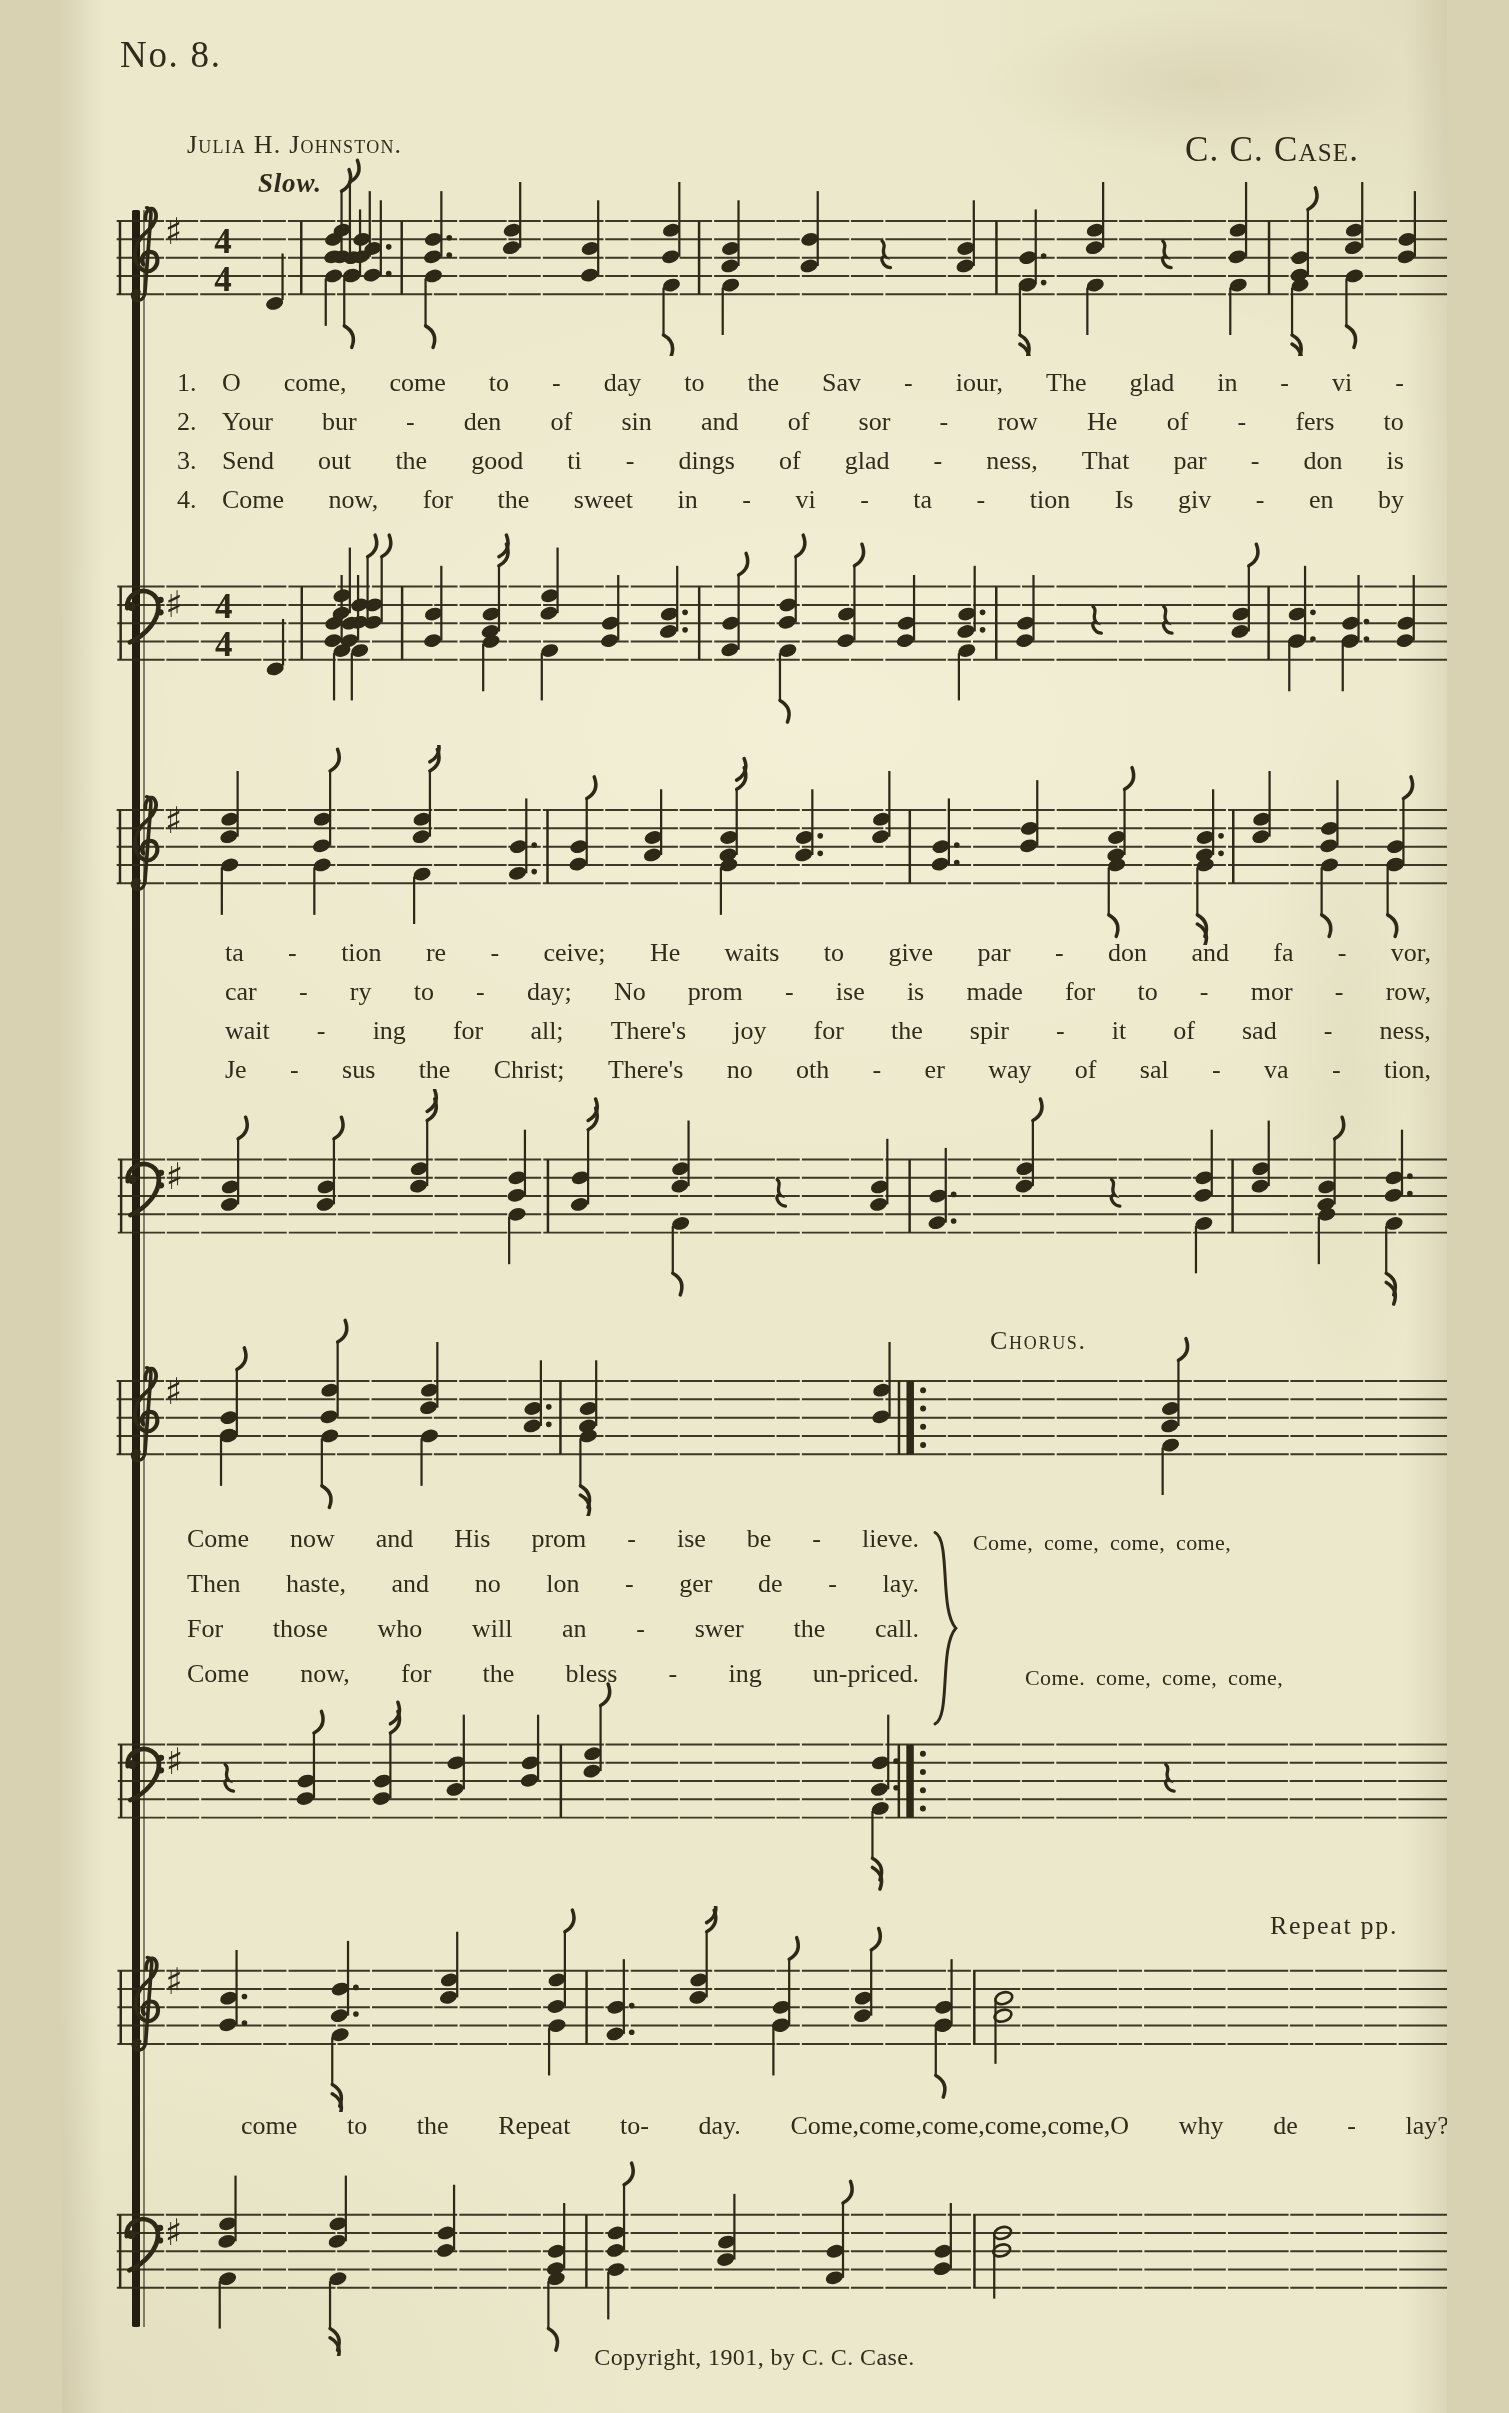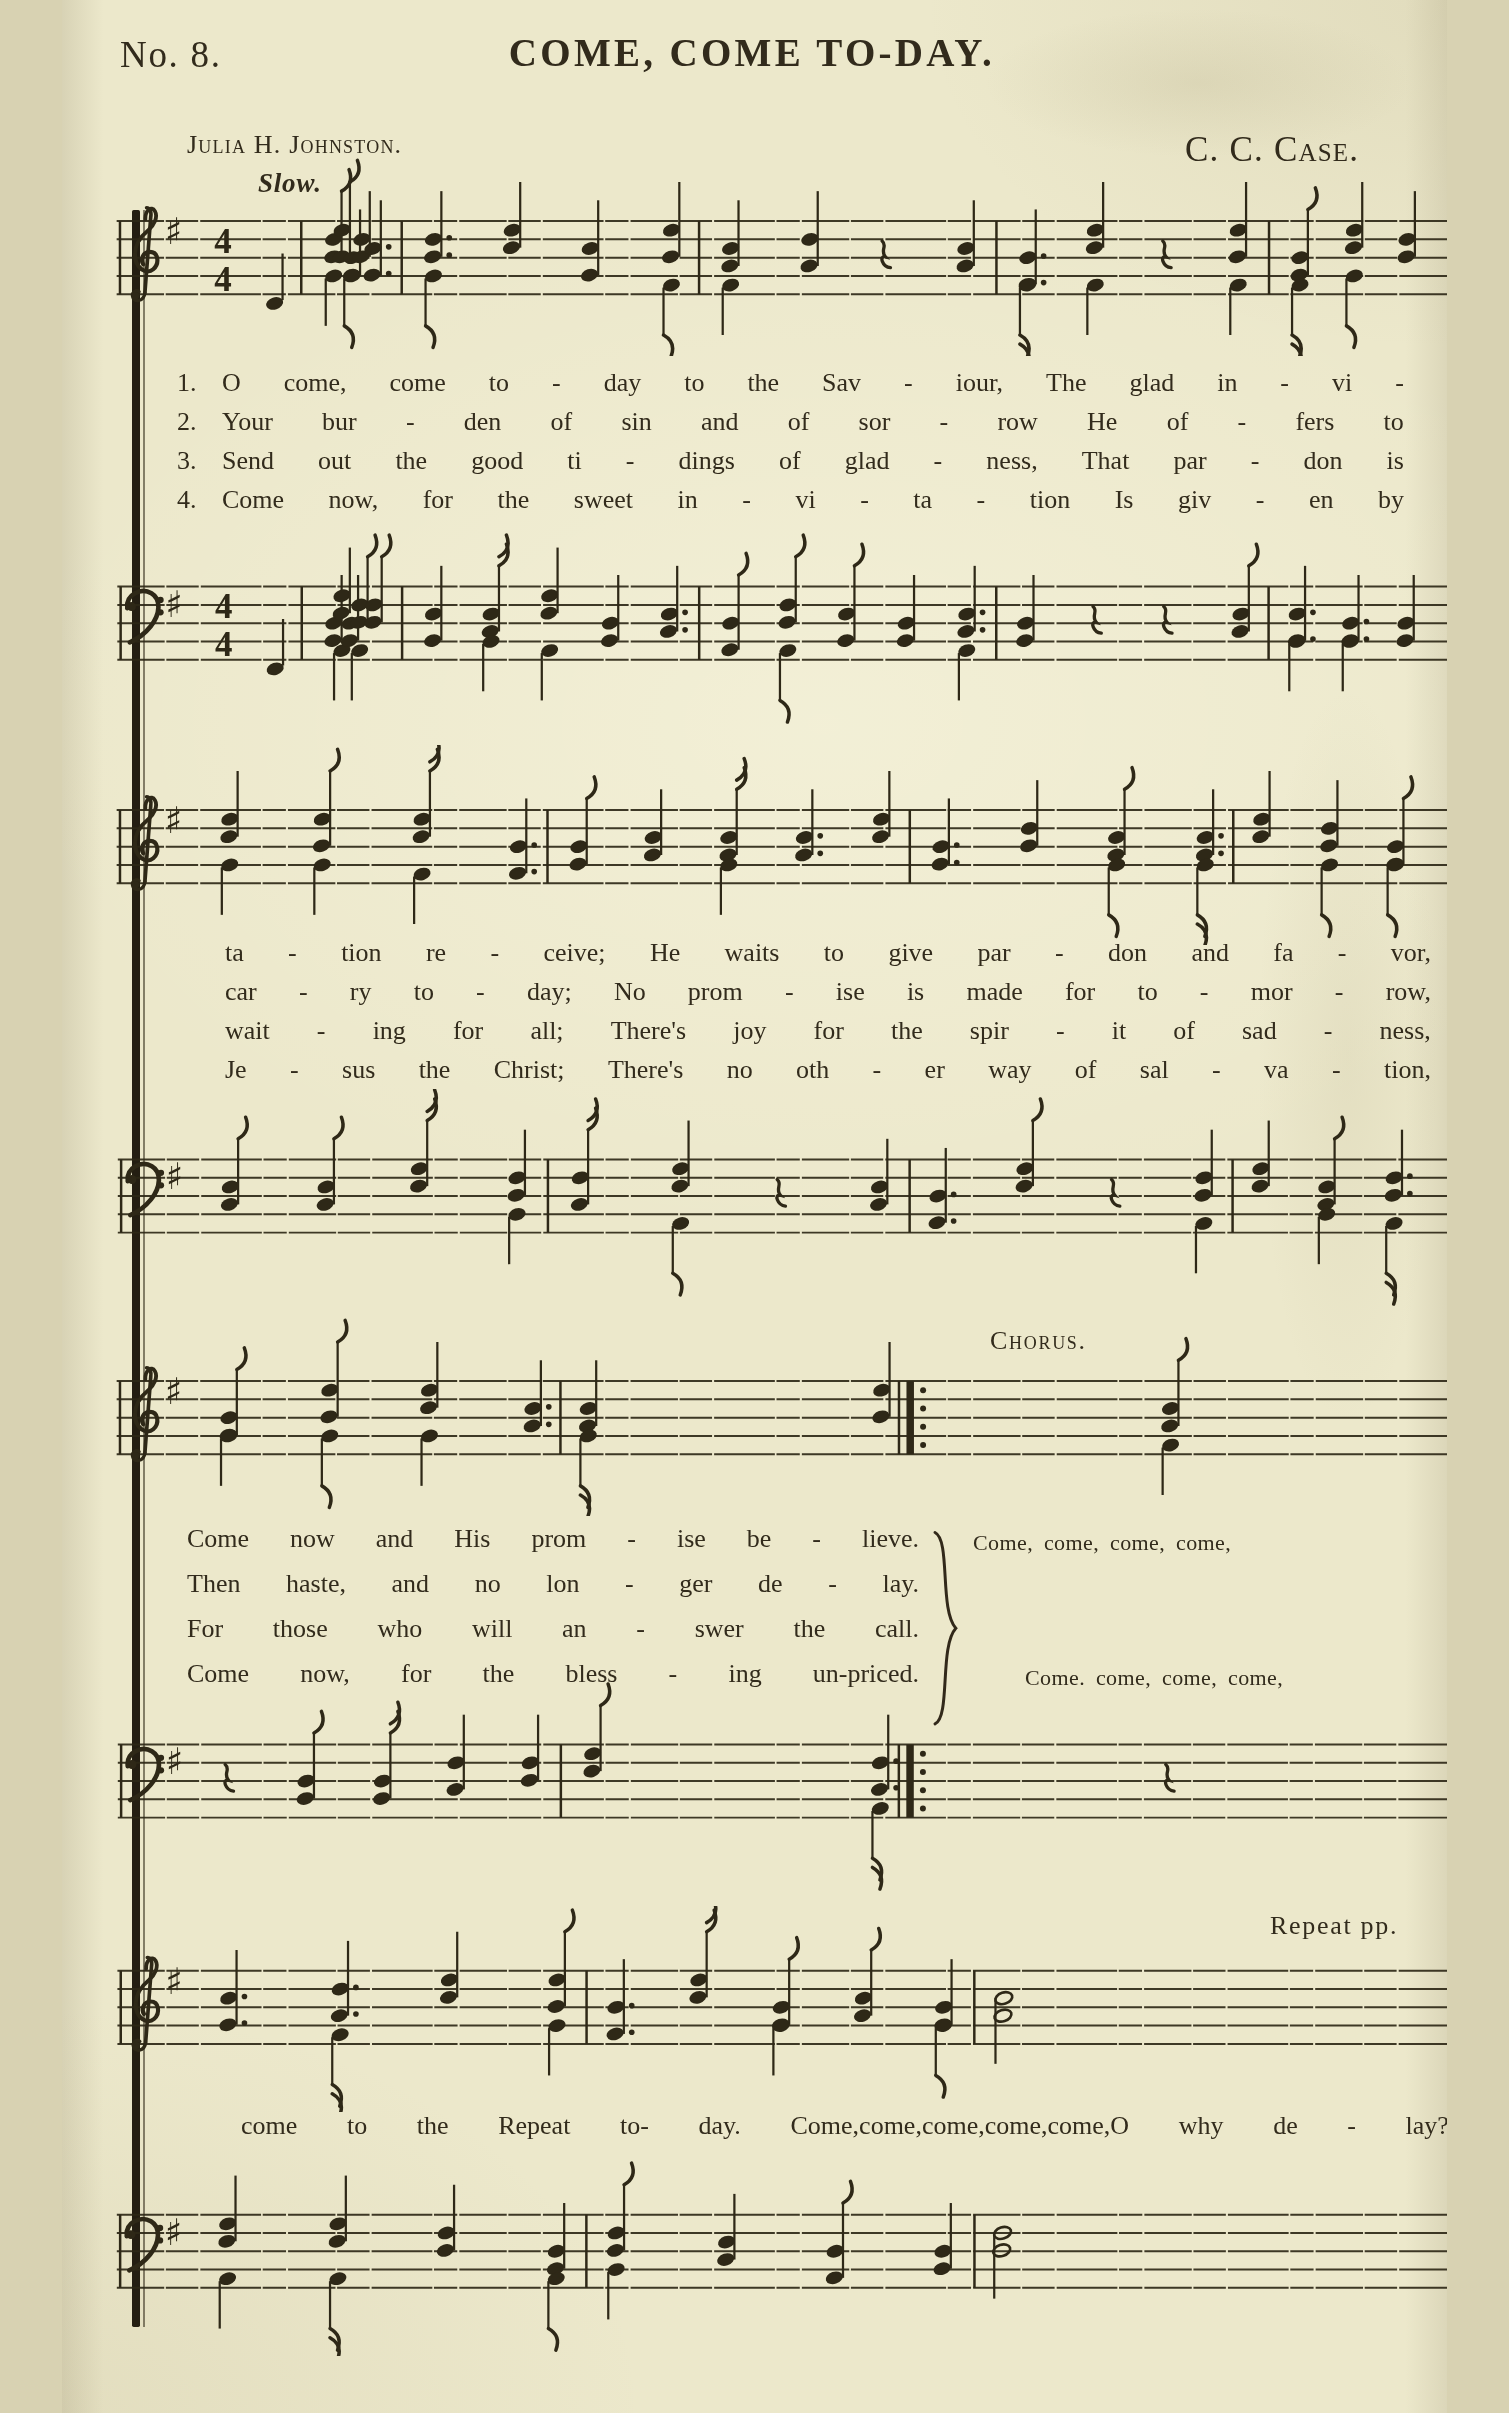--- a/index.html
+++ b/index.html
@@ -42,21 +42,20 @@
 
 <div id="page">
 
   <div class="stain" style="right:33px;top:8.3px;width:432px;height:150px;background:radial-gradient(ellipse at center, rgba(150,140,100,.14), rgba(0,0,0,0) 70%);"></div>
   <div class="stain" style="right:8.3px;top:682px;width:183px;height:748px;background:radial-gradient(ellipse at center, rgba(150,140,100,.10), rgba(0,0,0,0) 70%);"></div>
 
   <div class="gutter abs"></div>
   <div class="gutter-thin abs"></div>
 
   <div id="no-label" class="abs">No. 8.</div>
-  <div id="title" class="abs">COME, COME TO-DAY.</div>
   <div id="lyricist" class="abs smallcaps">Julia H. Johnston.</div>
   <div id="composer" class="abs smallcaps">C. C. Case.</div>
   <div id="tempo" class="abs">Slow.</div>
 
   <div class="staff" style="left:48px;top:156px;width:1407px;height:200px">
       <svg width="1407" height="200" viewBox="0 0 1692 240">
         <g>
           <path d="M 8,78 L 1684,78" stroke="#2e2817" stroke-width="2.4" stroke-dasharray="57 2 39 2.5 73 2 28 2.5" opacity="0.92" fill="none"></path>
           <path d="M 8,100 L 1684,100" stroke="#2e2817" stroke-width="2.4" stroke-dasharray="57 2 39 2.5 73 2 28 2.5" opacity="0.92" fill="none"></path>
           <path d="M 8,122 L 1684,122" stroke="#2e2817" stroke-width="2.4" stroke-dasharray="57 2 39 2.5 73 2 28 2.5" opacity="0.92" fill="none"></path>
@@ -1074,14 +1073,15 @@
           <circle cx="1648" cy="96" r="3.6" fill="#2e2817"></circle>
           <circle cx="1648" cy="118" r="3.6" fill="#2e2817"></circle>
           <circle cx="1648" cy="140" r="3.6" fill="#2e2817"></circle>
           <circle cx="1648" cy="162" r="3.6" fill="#2e2817"></circle>
           <line x1="1664" y1="85" x2="1664" y2="173" stroke="#2e2817" stroke-width="3.2"></line>
           <rect x="1671" y="85" width="11" height="88" fill="#2e2817"></rect>
         </g>
       </svg>
     </div>
 
+  <div id="copyright" class="abs">Copyright, 1901, by C. C. Case.</div>
 </div>
 
 
 </body></html>

